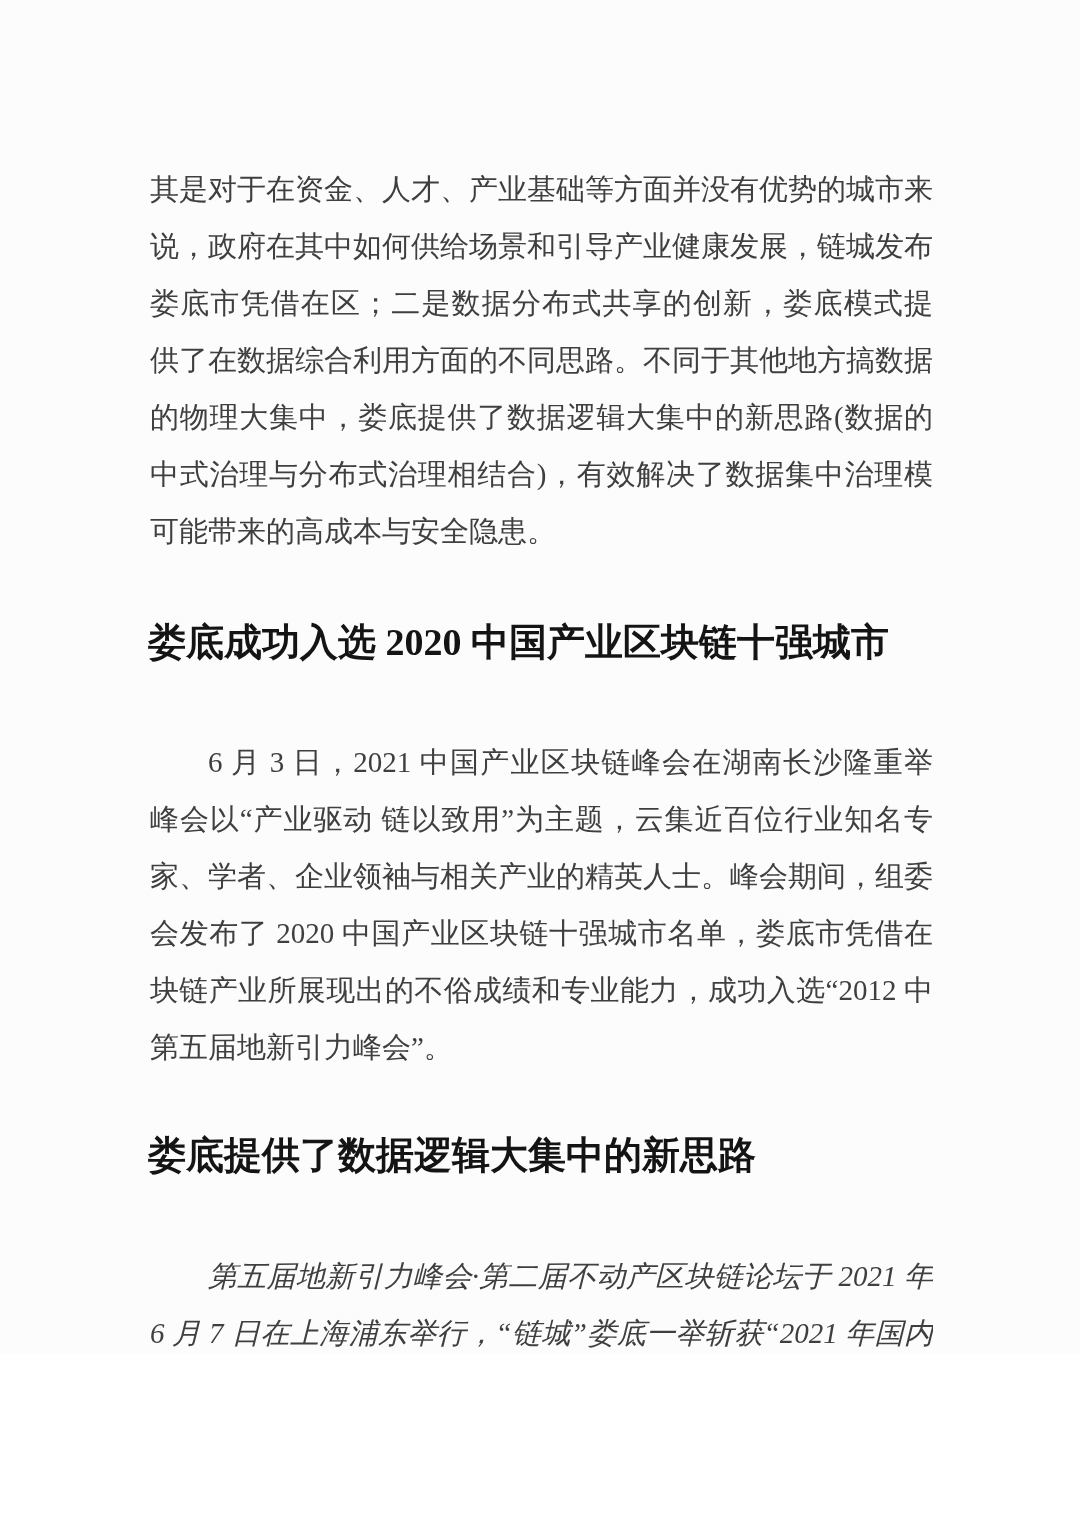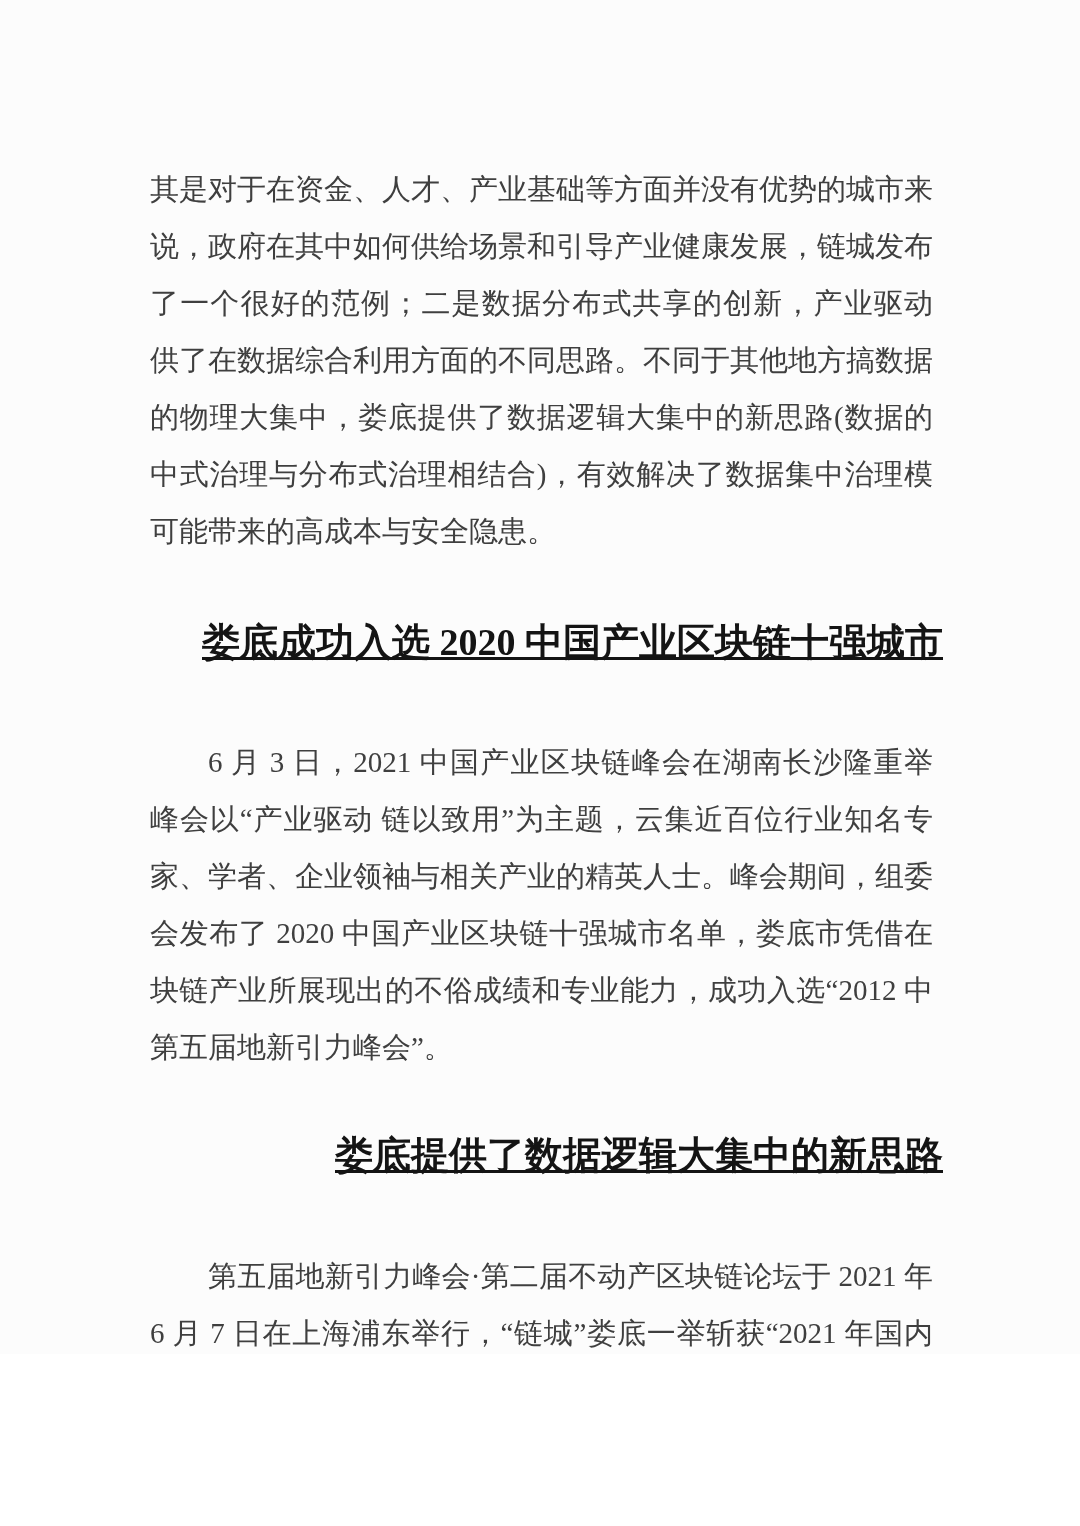--- a/index.html
+++ b/index.html
@@ -34,35 +34,34 @@
   }
   .line.indent {
     padding-left: 58px;
   }
   .line.end {
     text-align: center;
     text-align-last: left;
   }
   .heading {
     position: absolute;
-    left: 160px;
+    left: 148px;
     width: 783px;
     font-size: 38px;
     line-height: 52px;
     font-weight: bold;
     color: #141414;
-    text-align: right;
+    text-align: left;
     white-space: nowrap;
-    text-decoration: underline;
   }
   #para1 { top: 161px; }
   #heading1 { top: 616px; }
   #para2 { top: 734px; }
   #heading2 { top: 1129px; }
-  #para3 { top: 1248px; }
+  #para3 { top: 1248px; font-style: italic; }
   .page-number {
     position: absolute;
     left: 141px;
     top: 1390px;
     font-size: 29px;
     color: #2e2e2e;
     letter-spacing: 3px;
   }
   .watermark {
     position: absolute;
@@ -86,21 +85,21 @@
   }
 </style>
 </head>
 <body>
 
 <div class="page">
 
   <div id="para1" class="column para">
       <div class="line">其是对于在资金、人才、产业基础等方面并没有优势的城市来</div>
       <div class="line">说，政府在其中如何供给场景和引导产业健康发展，链城发布</div>
-      <div class="line">了一个很好的范例；二是数据分布式共享的创新，产业驱动</div>
+      <div class="line">娄底市凭借在区；二是数据分布式共享的创新，娄底模式提</div>
       <div class="line">供了在数据综合利用方面的不同思路。不同于其他地方搞数据</div>
       <div class="line">的物理大集中，娄底提供了数据逻辑大集中的新思路(数据的集</div>
       <div class="line">中式治理与分布式治理相结合)，有效解决了数据集中治理模式</div>
       <div class="line end">可能带来的高成本与安全隐患。</div>
     </div>
 
   <div id="heading1" class="heading">娄底成功入选 2020 中国产业区块链十强城市</div>
 
   <div id="para2" class="column para">
       <div class="line indent">6 月 3 日，2021 中国产业区块链峰会在湖南长沙隆重举行，</div>

